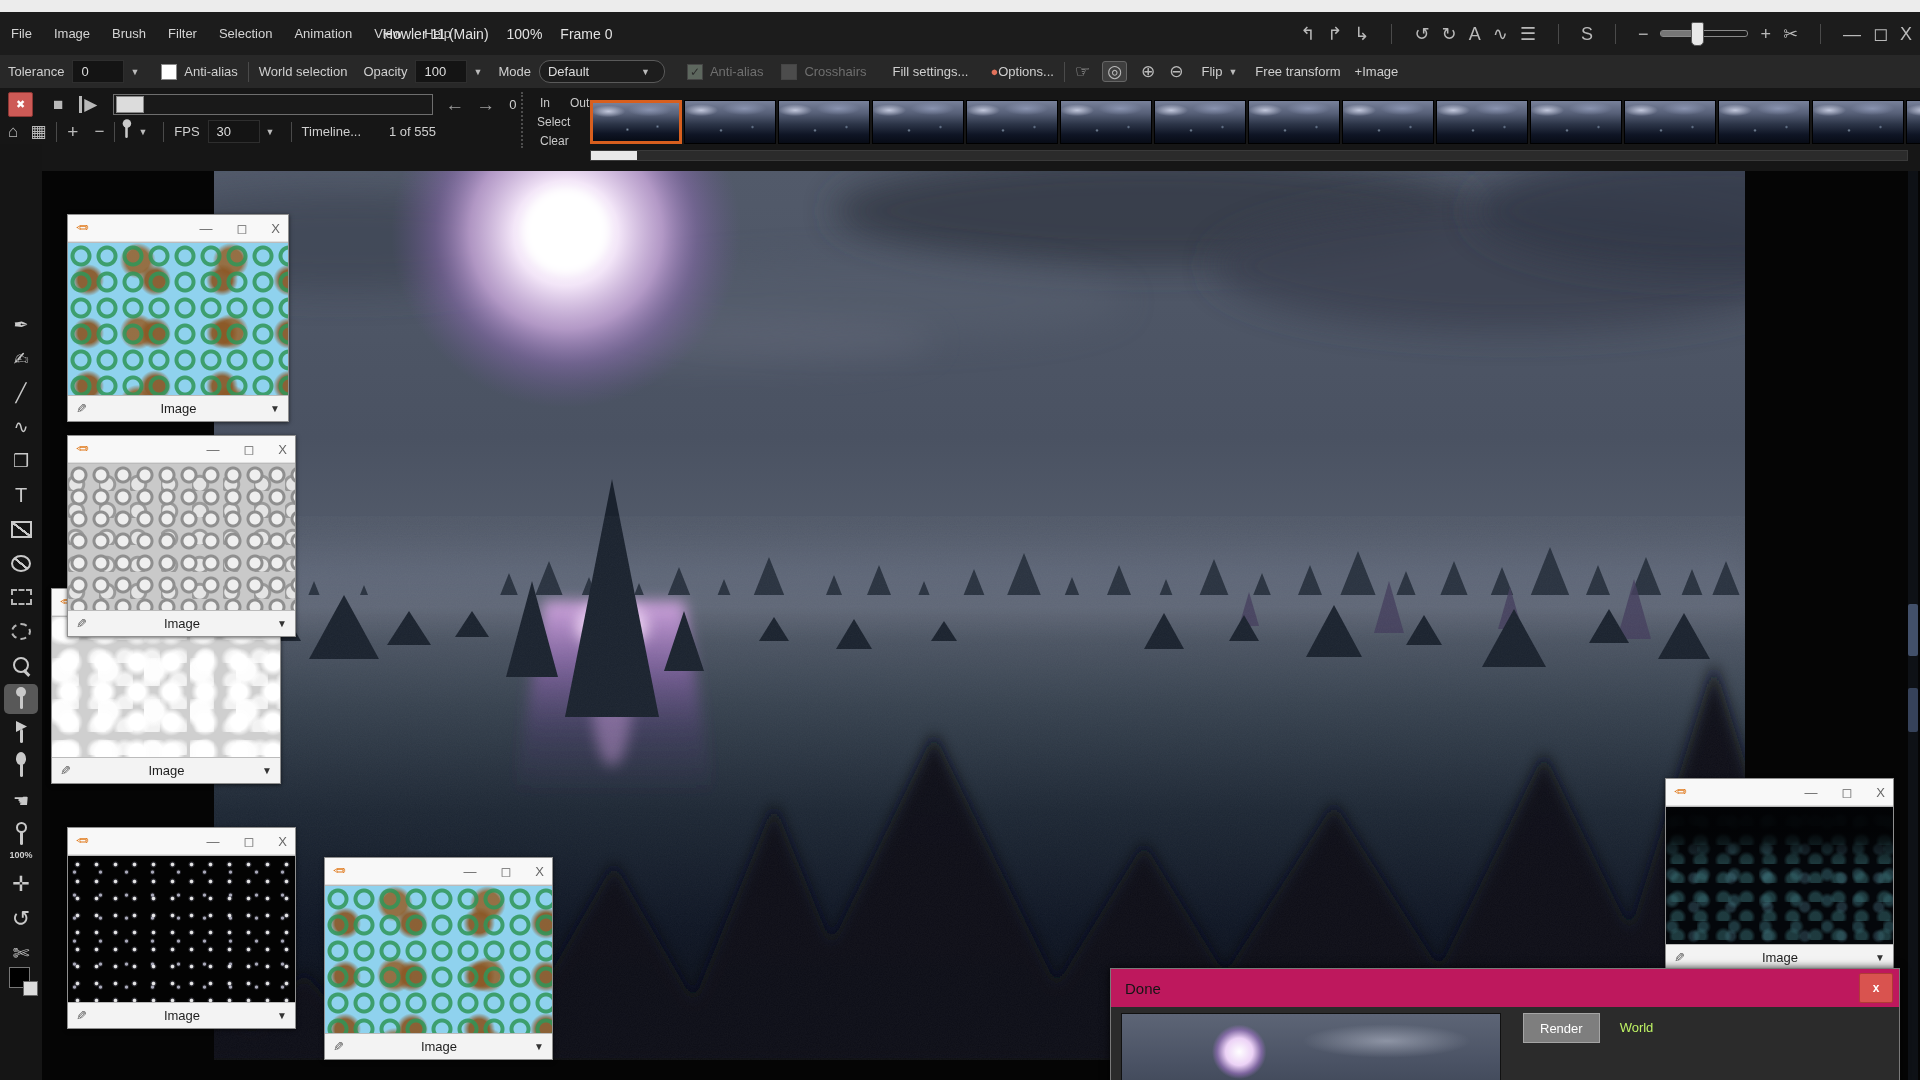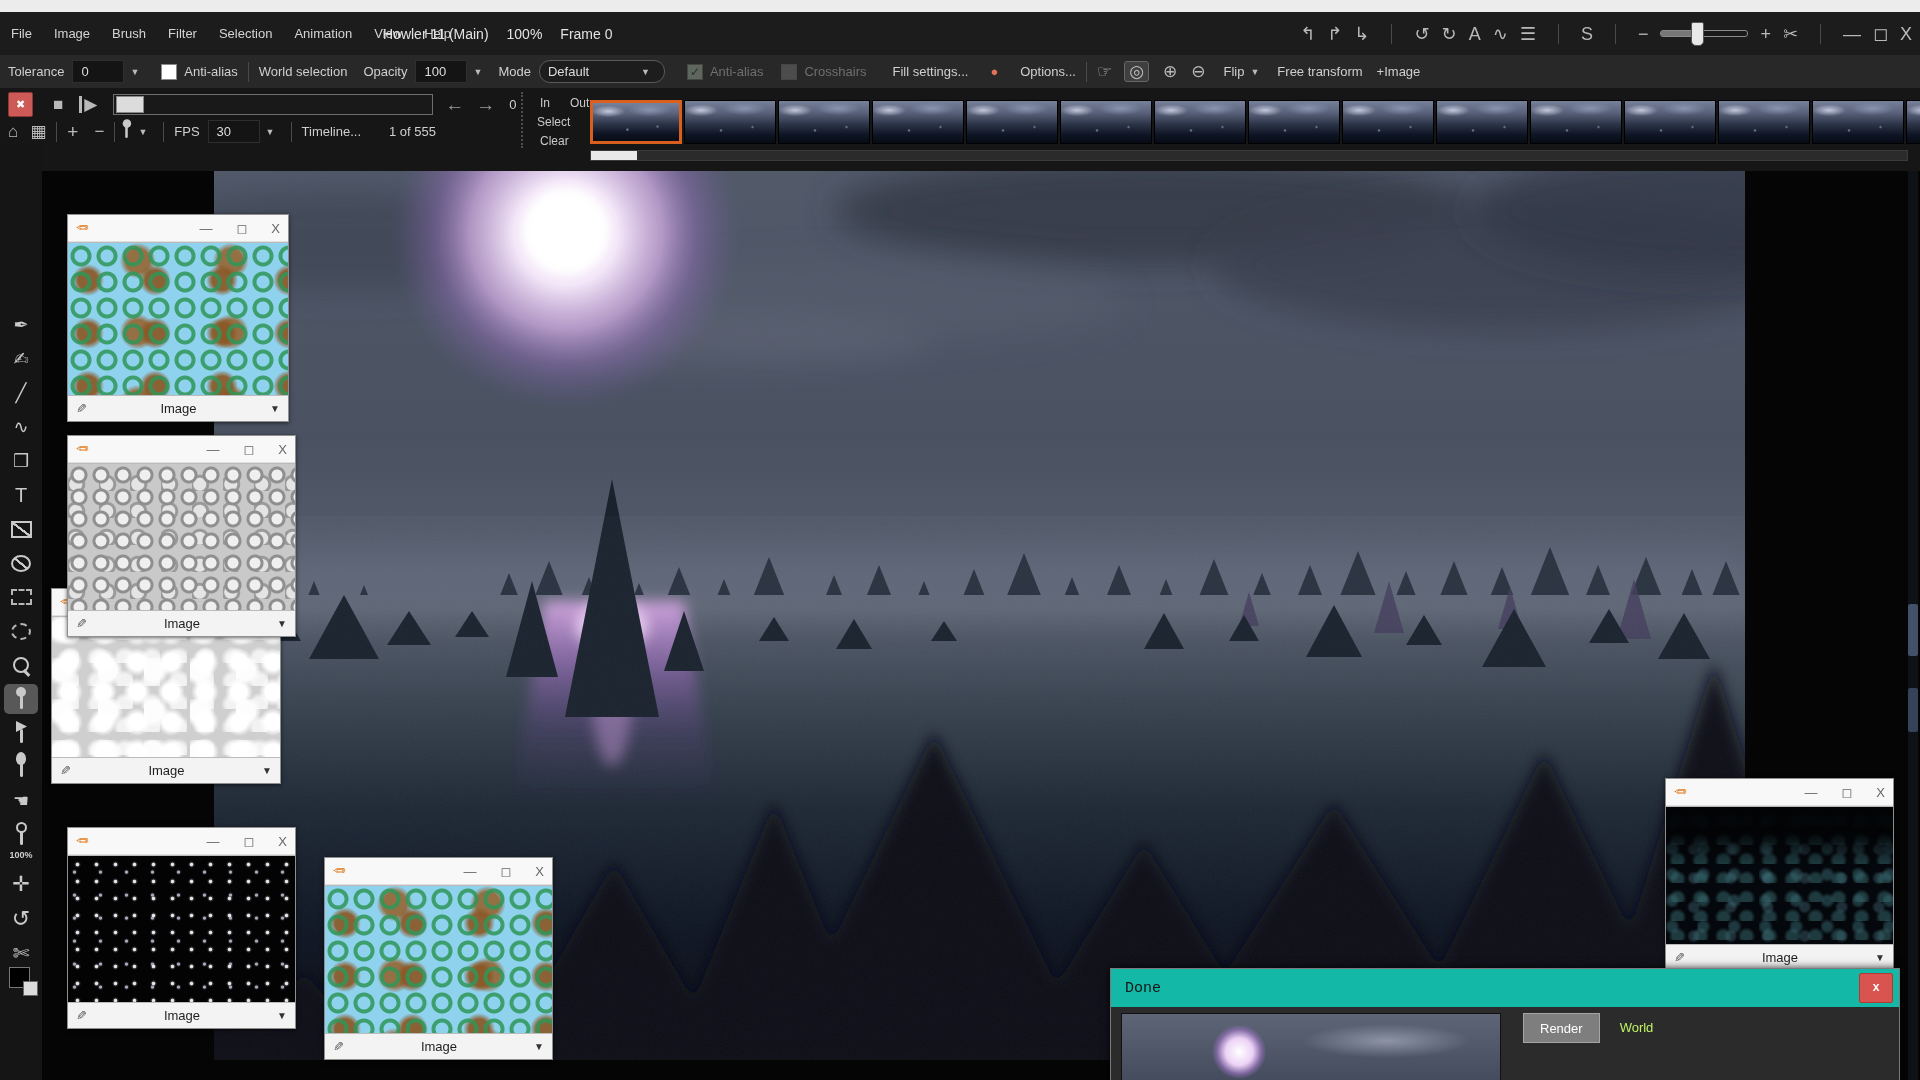--- a/index.html
+++ b/index.html
@@ -114,21 +114,21 @@
     background-size:19px 17px, 26px 23px;}
   .tex-dark{background-color:#04070b;background-image:
     linear-gradient(rgba(2,3,5,.95) 0 18%, rgba(0,0,0,0) 42%),
     radial-gradient(circle at 50% 80%, rgba(56,110,115,.5) 0 5px, rgba(0,0,0,0) 9px),
     radial-gradient(circle at 20% 60%, rgba(70,130,140,.4) 0 4px, rgba(0,0,0,0) 8px),
     radial-gradient(circle at 75% 45%, rgba(90,140,160,.3) 0 4px, rgba(0,0,0,0) 7px);
     background-size:100% 100%, 23px 19px, 31px 26px, 37px 29px;}
 
   
   #dialog{left:1110px;top:968px;width:788px;height:140px;border:1px solid #7a7a7a;background:#2b2b2b;box-shadow:0 0 8px rgba(0,0,0,.8);}
-  #dialog .dtitle{height:38px;background:#14b8a6;display:flex;align-items:center;padding:0 6px 0 14px;color:#151515;font-size:15px;font-family:Liberation Mono, monospace;}
+  #dialog .dtitle{height:38px;background:#be185d;display:flex;align-items:center;padding:0 6px 0 14px;color:#151515;font-size:15px;}
   #dialog .dclose{margin-left:auto;width:32px;height:28px;background:#d9534f;border:1px solid #b03a36;border-radius:2px;color:#fff;
                   display:flex;align-items:center;justify-content:center;font-size:12px;font-weight:bold;}
   #dpreview{position:absolute;left:10px;top:44px;width:378px;height:90px;border:1px solid #111;
     background:
       radial-gradient(circle 34px at 31% 42%, #ffffff, #ecd2f6 40%, rgba(170,120,210,.55) 65%, rgba(0,0,0,0) 80%),
       radial-gradient(ellipse 120px 24px at 70% 30%, rgba(200,205,220,.5), rgba(0,0,0,0) 70%),
       linear-gradient(#5d6576 0%, #4a5264 55%, #3b4353 100%);}
   .dtab{height:28px;padding:0 16px;display:flex;align-items:center;font-size:13px;}
   .dtab.active{background:#7e7e7e;border:1px solid #a5a5a5;color:#fff;}
   .dtab.inactive{background:rgba(0,0,0,0);color:#bef264;}
@@ -218,21 +218,21 @@
         <span class="dd">▼</span>
       </span>
       <span class="cb dis" style="margin-left:22px">
           <span>✓</span>
         </span>
       <span class="lbl dim" style="margin-left:7px">Anti-alias</span>
       <span class="cb dis-empty" style="margin-left:18px"></span>
       <span class="lbl dim" style="margin-left:7px">Crosshairs</span>
       <span class="lbl" style="margin-left:26px">Fill settings...</span>
       <span class="icon sm" style="margin-left:22px;color:#e2725b">●</span>
-      <span class="lbl" style="margin-left:22px">Options...</span>
+      <span class="lbl" style="">Options...</span>
       <span class="vsep"></span>
       <span class="icon">☞</span>
       <span class="tool-sel" style="margin-left:12px">
         <span class="icon">◎</span>
       </span>
       <span class="icon" style="margin-left:14px">⊕</span>
       <span class="icon" style="margin-left:14px">⊖</span>
       <span class="lbl" style="margin-left:18px">Flip</span>
       <span class="dd">▼</span>
       <span class="lbl" style="margin-left:12px">Free transform</span>

